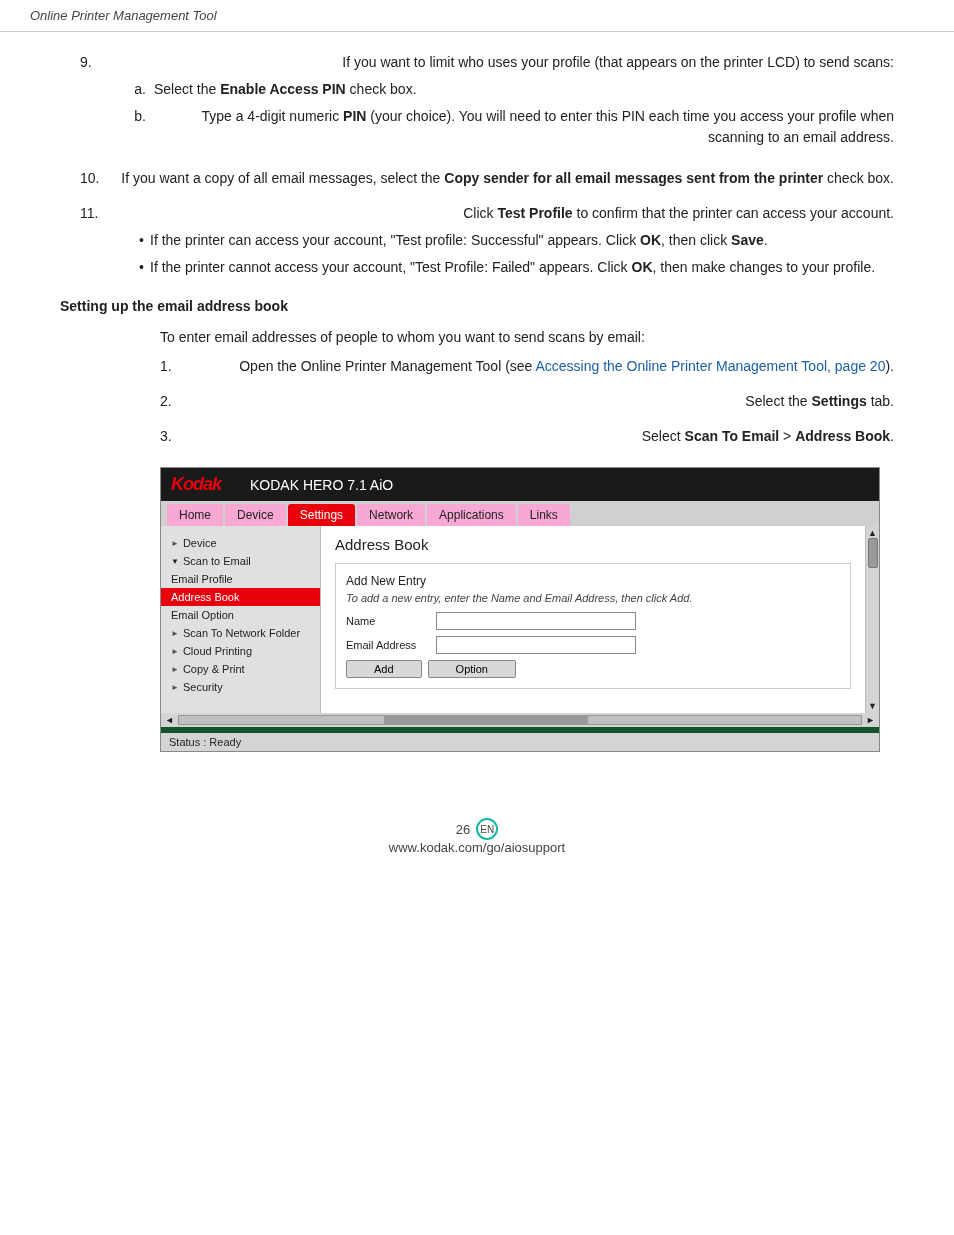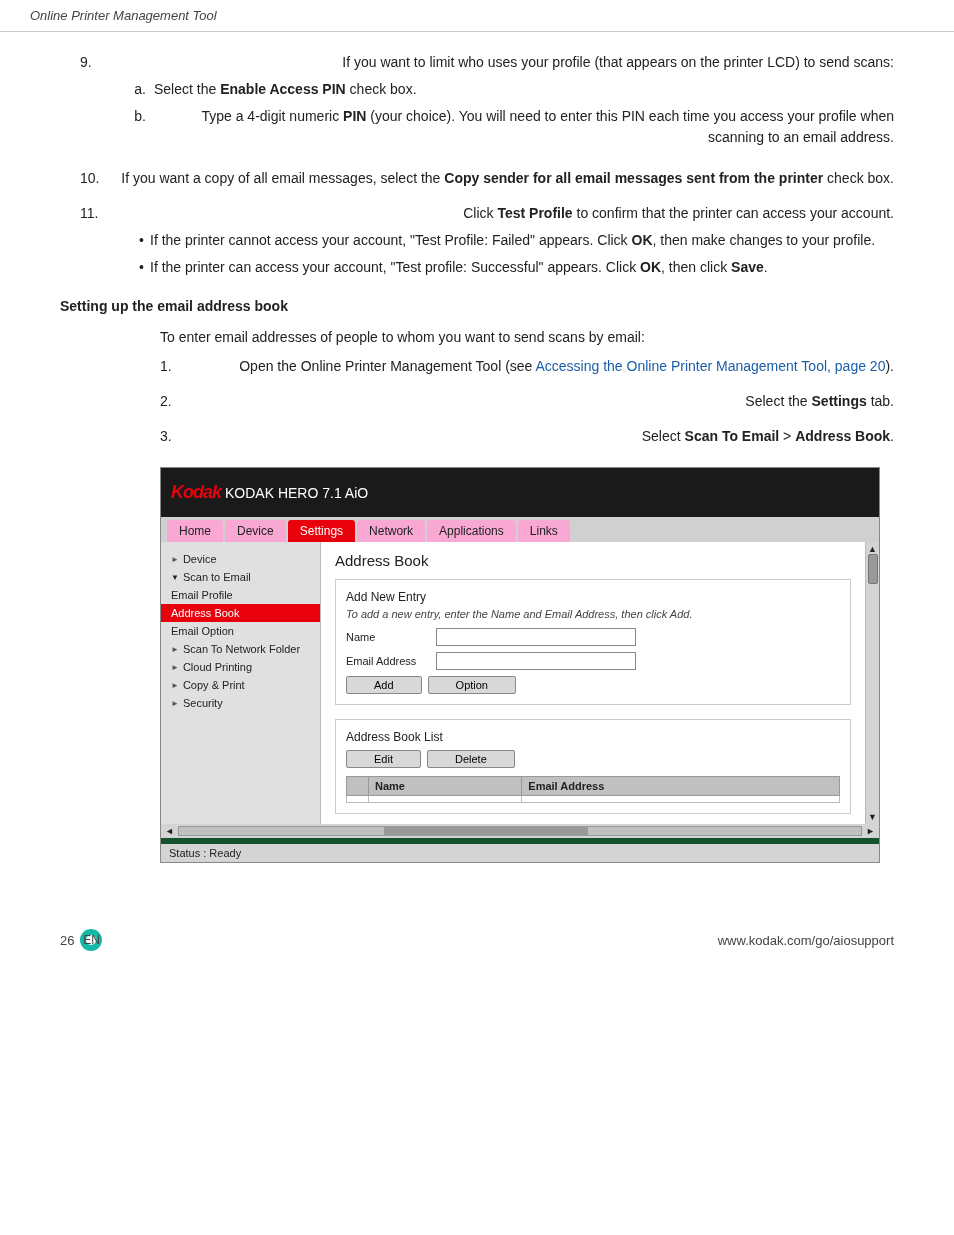--- a/index.html
+++ b/index.html
@@ -112,24 +112,24 @@
       border: 1px solid #888;
       width: 720px;
       background: #e8e8e8;
       font-size: 12px;
     }
 
     
     .kodak-header {
       background: #1a1a1a;
       color: #fff;
-      padding: 14px 10px;
-      display: flex;
-      align-items: center;
-      gap: 4px;
+      padding: 6px 10px;
+      display: flex;
+      align-items: center;
+      gap: 29px;
     }
     .kodak-logo {
       color: #e8000d;
       font-weight: bold;
       font-size: 18px;
       font-style: italic;
       letter-spacing: -1px;
     }
     .kodak-model {
       color: #fff;
@@ -331,35 +331,36 @@
 
     
     .page-footer {
       display: flex;
       justify-content: space-between;
       align-items: center;
       padding: 16px 60px;
       font-size: 13px;
       color: #444;
       margin-top: 10px;
+      flex-direction: column;
     }
     .page-num {
       display: flex;
       align-items: center;
       gap: 6px;
     }
     .en-badge {
-      border: 6px solid #14b8a6;
+      border: 2px solid #14b8a6;
       border-radius: 50%;
       width: 22px;
       height: 22px;
       display: flex;
       align-items: center;
       justify-content: center;
-      font-size: 12px;
+      font-size: 10px;
     }
   </style>
 </head>
 <body>
 
 <div class="page-header">
   <span>Online Printer Management Tool</span>
 </div>
 
 <div class="page-content">
@@ -389,24 +390,24 @@
         <span>If you want a copy of all email messages, select the <strong>Copy sender for all email messages sent from the printer</strong> check box.</span>
       </div>
     </li>
 
     <li>
       <span class="step-num"></span>
       <div class="step-content">
         <span>Click <strong>Test Profile</strong> to confirm that the printer can access your account.</span>
         <ul class="bullet-list">
           <li>
-            <span>If the printer cannot access your account, "Test Profile: Failed" appears. Click <strong>OK</strong>, then make changes to your profile.</span>
+            <span>If the printer can access your account, "Test profile: Successful" appears. Click <strong>OK</strong>, then click <strong>Save</strong>.</span>
           </li>
           <li>
-            <span>If the printer can access your account, "Test profile: Successful" appears. Click <strong>OK</strong>, then click <strong>Save</strong>.</span>
+            <span>If the printer cannot access your account, "Test Profile: Failed" appears. Click <strong>OK</strong>, then make changes to your profile.</span>
           </li>
         </ul>
       </div>
     </li>
   </ol>
 
   <div class="section-heading">Setting up the email address book</div>
 
   <div class="indented-block">
     <p>To enter email addresses of people to whom you want to send scans by email:</p>
@@ -493,43 +494,20 @@
             <span class="form-label">Email Address</span>
             <input class="form-input" type="text" style="">
           </div>
 
           <div class="form-buttons">
             <button class="ss-btn">Add</button>
             <button class="ss-btn">Option</button>
           </div>
         </div>
 
-        <div class="list-section">
-          <div class="list-section-title">Address Book List</div>
-          <div class="list-buttons">
-            <button class="ss-btn">Edit</button>
-            <button class="ss-btn">Delete</button>
-          </div>
-          <table class="list-table">
-            <thead>
-              <tr>
-                <th style="width:22px;"></th>
-                <th>Name</th>
-                <th>Email Address</th>
-              </tr>
-            </thead>
-            <tbody>
-              <tr>
-                <td></td>
-                <td></td>
-                <td></td>
-              </tr>
-            </tbody>
-          </table>
-        </div>
       </div>
 
       <div class="scrollbar-area">
         <span style="font-size:9px; cursor:pointer;">▲</span>
         <div class="scrollbar-thumb"></div>
         <span style="font-size:9px; cursor:pointer; margin-top: auto;">▼</span>
       </div>
 
     </div>
 

